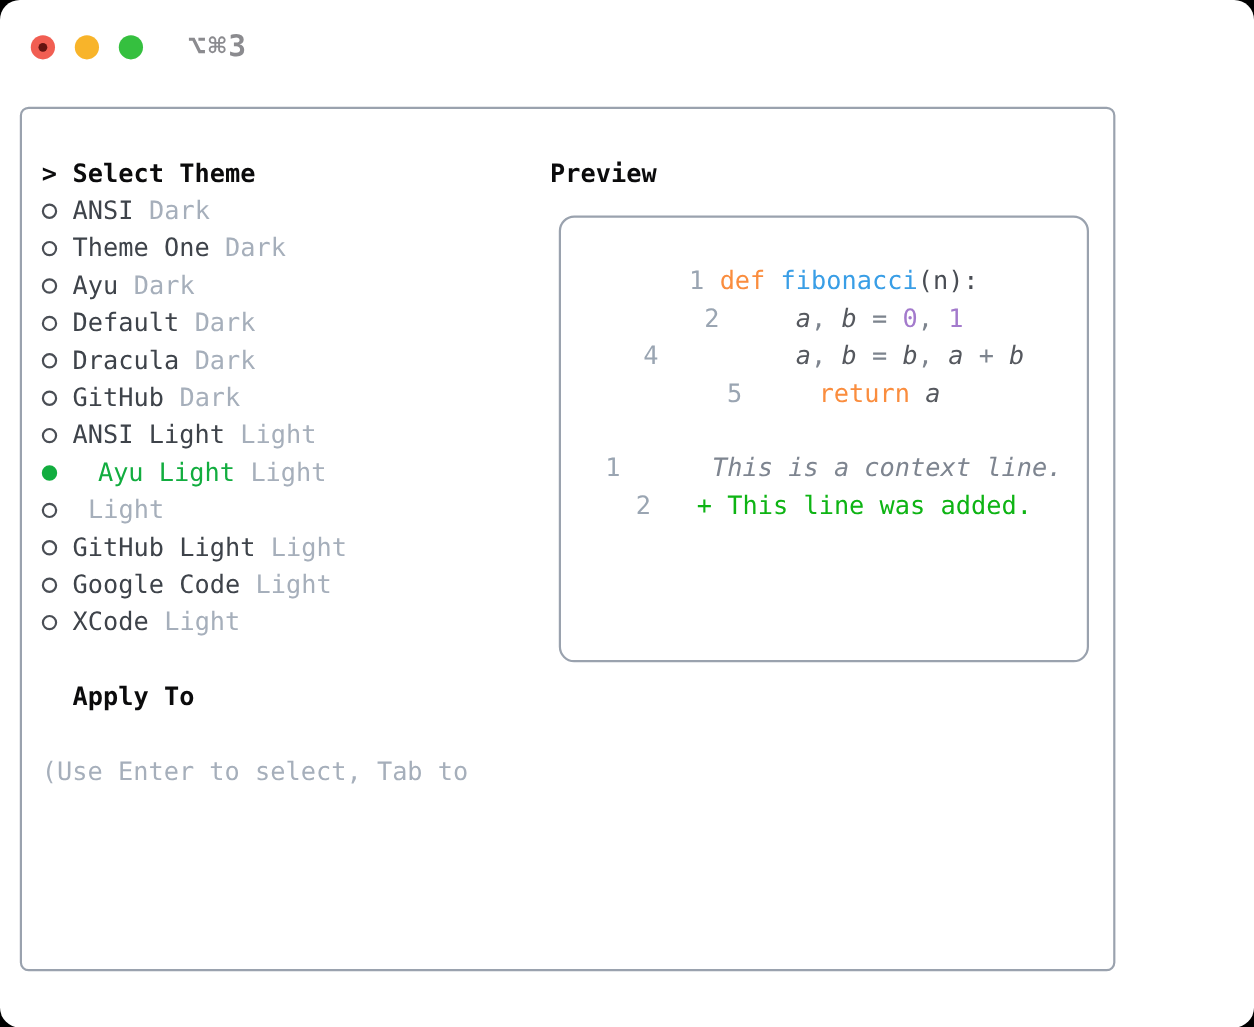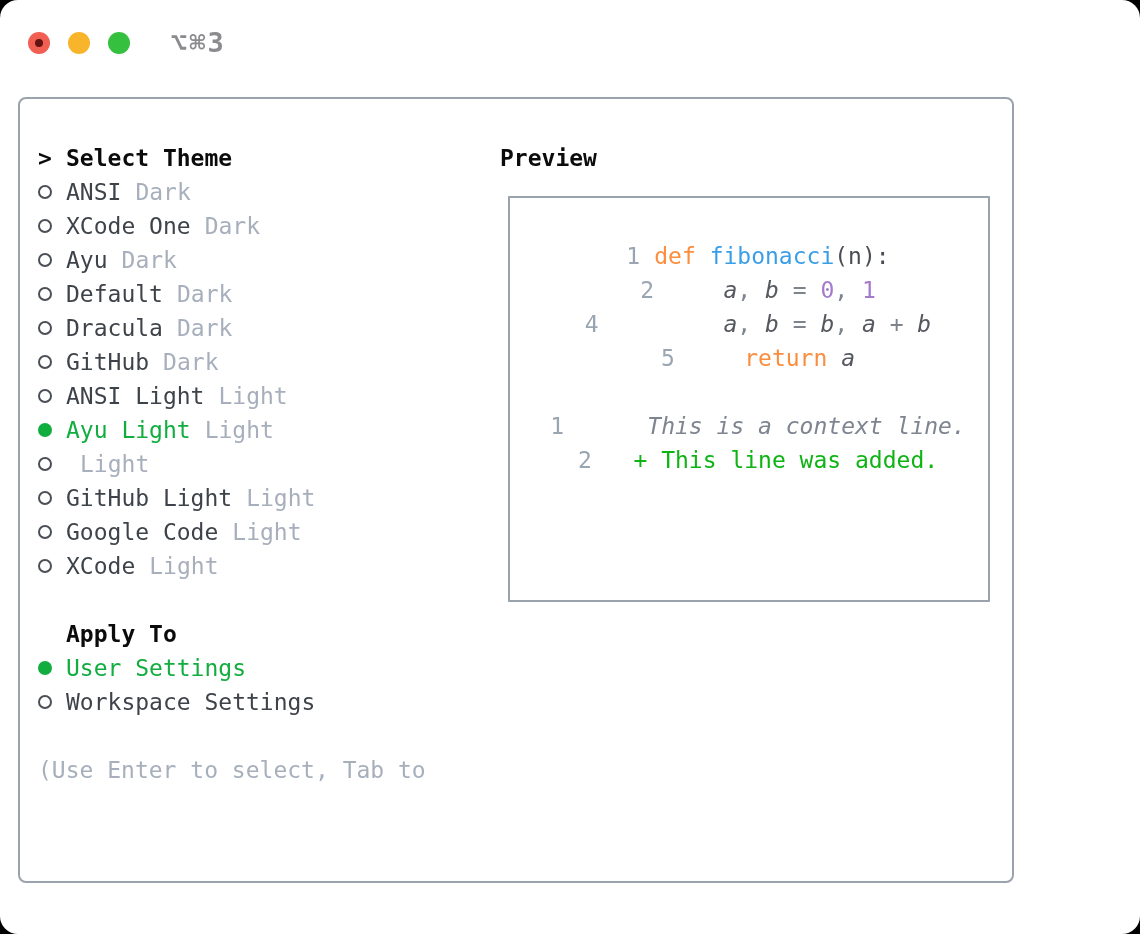--- a/index.html
+++ b/index.html
@@ -62,31 +62,31 @@
   }
   .header-text { font-weight: bold; color: var(--heading); }
   .bullet-spacer { width: 28px; flex: 0 0 28px; }
   .bullet {
     width: 14px; height: 14px; box-sizing: border-box;
     border: 2px solid #4a4e55; border-radius: 50%;
     margin-right: 14px; flex: 0 0 14px;
   }
   .bullet.filled { background: var(--accent-green); border-color: var(--accent-green); }
   .item-name { color: var(--text-dark); }
-  .item-name.sel { color: var(--accent-green); }
+  .item-name.sel { color: var(--accent-green); margin-left: 23px; }
   .variant { color: var(--text-muted); margin-left: 14px; }
   .hint-line { color: var(--text-muted); text-align: center; }
   
   .right-col { position: absolute; left: 480px; top: 42px; text-align: center; }
   .preview-box {
     box-sizing: border-box;
     margin-left: 8px; margin-top: 21px;
     width: 482px; height: 406px;
     border: 2px solid var(--panel-border);
-    border-radius: 1px;
+    border-radius: 14px;
     padding: 41px 0 0 18px;
     overflow: hidden;
   }
   .code-line {
     height: 34px; line-height: 34px;
     font-size: 23px; white-space: pre;
   }
   .ln { color: var(--ln); margin-right: 14px; }
   .sg-kw      { color: var(--kw); }
   .sg-fn      { color: var(--fn); }
@@ -116,44 +116,40 @@
   <div class="panel">
 
     <div class="left-col">
       <div class="line">
         <span class="prompt">&gt;</span>
         <span class="header-text">Select Theme</span>
       </div>
 
       <div id="theme-list">
           <div class="line"><span class="bullet"></span><span class="item-name">ANSI</span><span class="variant">Dark</span></div>
-          <div class="line"><span class="bullet"></span><span class="item-name">XCode One</span><span class="variant">Dark</span></div>
+          <div class="line"><span class="bullet"></span><span class="item-name">Theme One</span><span class="variant">Dark</span></div>
           <div class="line"><span class="bullet"></span><span class="item-name">Ayu</span><span class="variant">Dark</span></div>
           <div class="line"><span class="bullet"></span><span class="item-name">Default</span><span class="variant">Dark</span></div>
           <div class="line"><span class="bullet"></span><span class="item-name">Dracula</span><span class="variant">Dark</span></div>
           <div class="line"><span class="bullet"></span><span class="item-name">GitHub</span><span class="variant">Dark</span></div>
           <div class="line"><span class="bullet"></span><span class="item-name">ANSI Light</span><span class="variant">Light</span></div>
           <div class="line"><span class="bullet filled"></span><span class="item-name sel">Ayu Light</span><span class="variant">Light</span></div>
           <div class="line"><span class="bullet"></span><span class="variant">Light</span></div>
           <div class="line"><span class="bullet"></span><span class="item-name">GitHub Light</span><span class="variant">Light</span></div>
           <div class="line"><span class="bullet"></span><span class="item-name">Google Code</span><span class="variant">Light</span></div>
           <div class="line"><span class="bullet"></span><span class="item-name">XCode</span><span class="variant">Light</span></div>
         </div>
 
       <div class="spacer"></div>
 
       <div class="line">
         <span class="bullet-spacer"></span>
         <span class="header-text">Apply To</span>
       </div>
 
-      <div id="apply-list">
-          <div class="line"><span class="bullet filled"></span><span class="item-name sel">User Settings</span></div>
-          <div class="line"><span class="bullet"></span><span class="item-name">Workspace Settings</span></div>
-        </div>
 
       <div class="spacer"></div>
 
       <div class="line hint-line">(Use Enter to select, Tab to</div>
     </div>
 
     <div class="right-col">
       <div class="line">
         <span class="header-text">Preview</span>
       </div>

